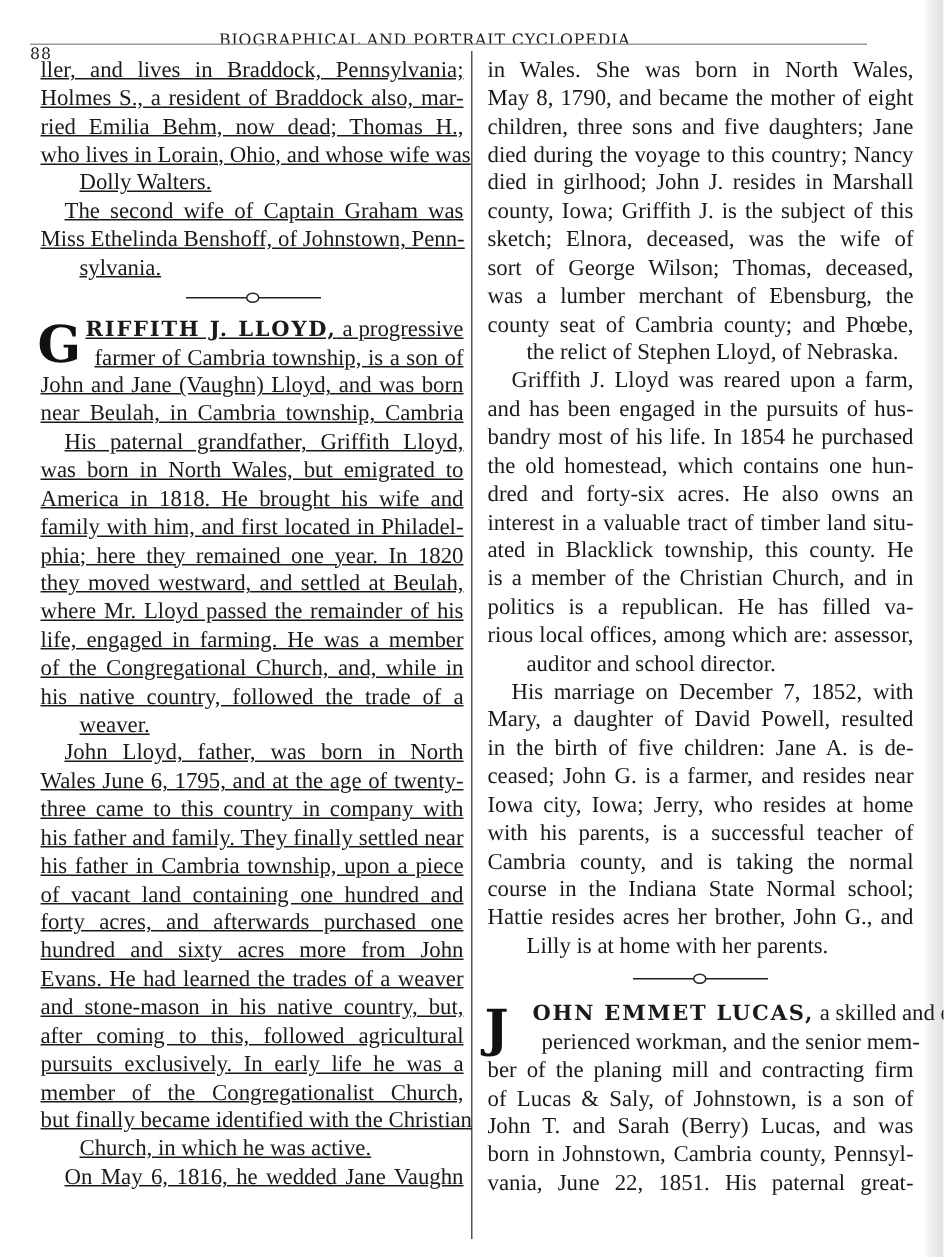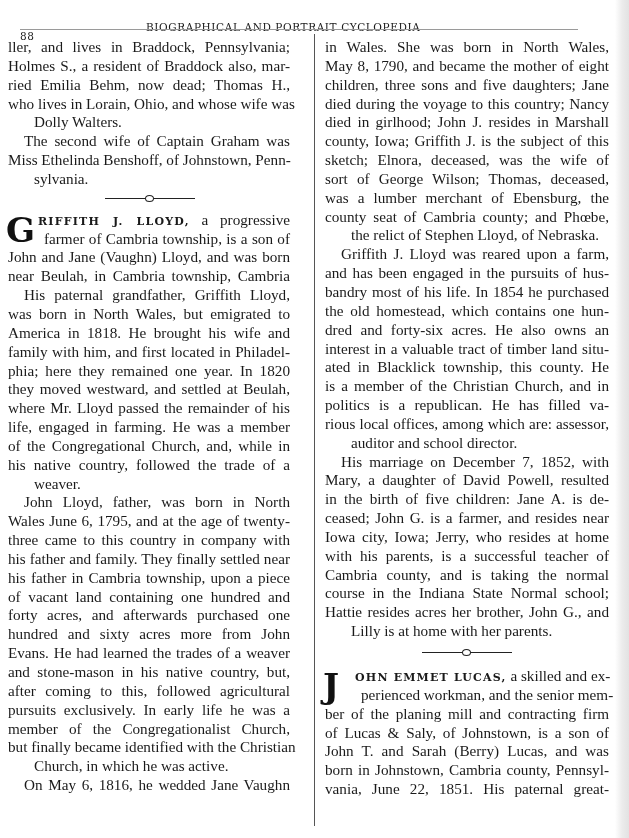--- a/index.html
+++ b/index.html
@@ -22,21 +22,21 @@
   .running-title { position: absolute; left: 126px; top: 0; margin-top: 11px; }
   .header-rule {
     position: absolute; top: 29px; left: 20px; width: 558px; height: 1px;
     background: #9a9a9a;
   }
   .col {
     position: absolute; top: 38px; width: 282px;
     font-family: "Liberation Serif", "DejaVu Serif", serif;
     font-size: 15.2px; line-height: 18.85px;
   }
-  .col-left { left: 8px; }
+  .col-left { left: 27px; text-decoration: underline; }
   .col-right { left: 325px; width: 284px; }
   .col-divider {
     position: absolute; left: 314px; top: 34px; width: 1px; height: 792px;
     background: #555;
   }
   .col .line { white-space: nowrap; text-align: justify; text-align-last: justify; height: 18.85px; }
   .col .line.last { text-align-last: left; margin-left: 26px; }
   .col .line.indent { padding-left: 16px; }
   .col .line.hang { padding-left: 36px; }
   .sep {
@@ -50,21 +50,21 @@
     border: 1px solid #222; border-radius: 50%; background: #fff;
   }
   .entry { position: relative; }
   .dropcap {
     position: absolute; left: -2px; top: 2px;
     font-family: "DejaVu Serif", serif; font-weight: bold;
     font-size: 34px; line-height: 34px; color: #111;
   }
   .smallcaps-name {
     font-family: "DejaVu Serif", serif; font-weight: bold;
-    font-size: 11px; letter-spacing: 1.2px;
+    font-size: 14px; letter-spacing: 1.2px;
   }
   .first-line { padding-left: 30px; }
 </style>
 </head>
 <body>
 
 <div class="right-edge"></div>
 
 <div class="header">
   <span class="page-number">88</span>

